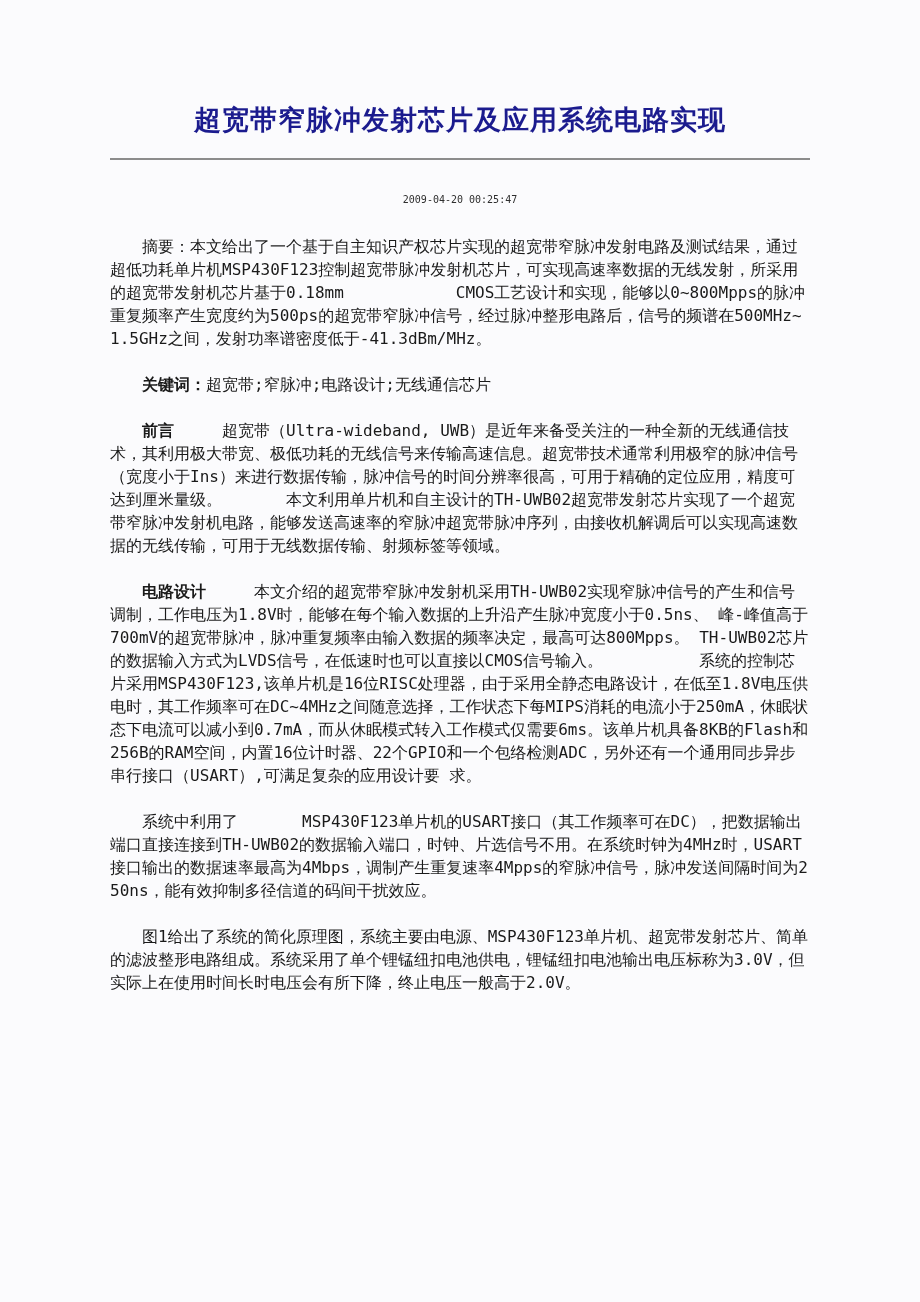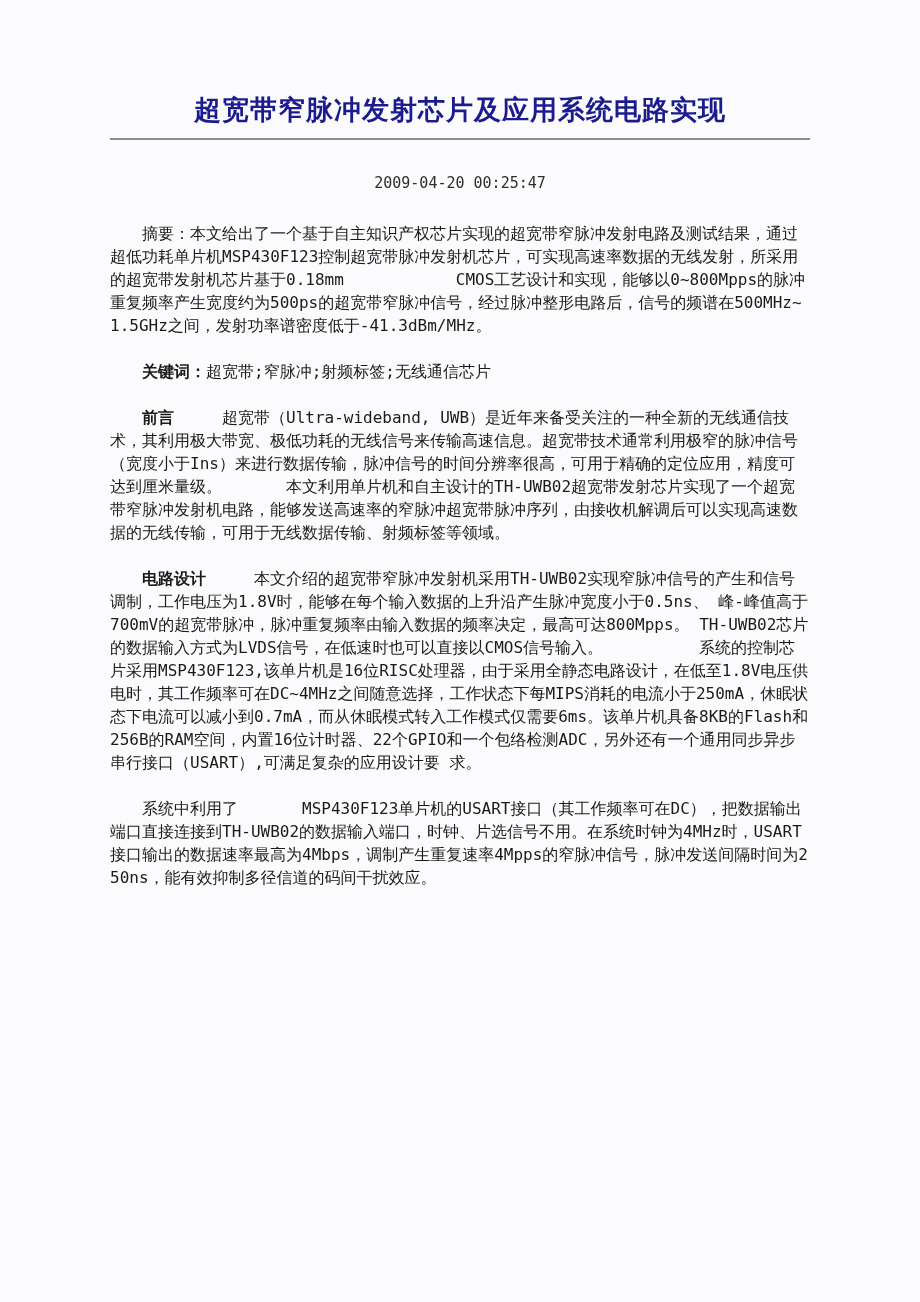--- a/index.html
+++ b/index.html
@@ -16,31 +16,31 @@
     padding-top: 92px;
     font-family: "DejaVu Sans Mono", "Liberation Serif", serif;
     color: #1a1a1a;
   }
   .title-block {
     text-align: center;
     padding-bottom: 10px;
     border-bottom: 2px solid #8c8c8c;
   }
   .title-block h1 {
-    margin: 0;
+    margin: 10px;
     font-size: 27px;
     font-weight: bold;
     color: #1b1b8e;
     letter-spacing: 1px;
     font-family: "DejaVu Sans Mono", "Liberation Serif", serif;
   }
   .date-line {
     text-align: center;
     margin-top: 34px;
-    font-size: 15px;
+    font-size: 10px;
     color: #2e2e2e;
   }
   .body-text {
     margin-top: 30px;
   }
   .body-text p {
     font-size: 16px;
     line-height: 23px;
     margin: 23px 0;
     text-indent: 2em;
@@ -59,25 +59,26 @@
   <div class="title-block">
     <h1>超宽带窄脉冲发射芯片及应用系统电路实现</h1>
   </div>
 
   <div class="date-line">2009-04-20 00:25:47</div>
 
   <div class="body-text">
 
     <p><span class="para-label"></span><span>摘要：本文给出了一个基于自主知识产权芯片实现的超宽带窄脉冲发射电路及测试结果，通过超低功耗单片机MSP430F123控制超宽带脉冲发射机芯片，可实现高速率数据的无线发射，所采用的超宽带发射机芯片基于0.18mm　　　　　　　CMOS工艺设计和实现，能够以0~800Mpps的脉冲重复频率产生宽度约为500ps的超宽带窄脉冲信号，经过脉冲整形电路后，信号的频谱在500MHz~1.5GHz之间，发射功率谱密度低于-41.3dBm/MHz。</span></p>
 
-    <p><span class="para-label">关键词：</span><span>超宽带;窄脉冲;射频标签;无线通信芯片</span></p>
+    <p><span class="para-label">关键词：</span><span>超宽带;窄脉冲;电路设计;无线通信芯片</span></p>
 
     <p><span class="para-label">前言</span><span>　　　超宽带（Ultra-wideband, UWB）是近年来备受关注的一种全新的无线通信技术，其利用极大带宽、极低功耗的无线信号来传输高速信息。超宽带技术通常利用极窄的脉冲信号（宽度小于Ins）来进行数据传输，脉冲信号的时间分辨率很高，可用于精确的定位应用，精度可达到厘米量级。　　　　本文利用单片机和自主设计的TH-UWB02超宽带发射芯片实现了一个超宽带窄脉冲发射机电路，能够发送高速率的窄脉冲超宽带脉冲序列，由接收机解调后可以实现高速数据的无线传输，可用于无线数据传输、射频标签等领域。</span></p>
 
     <p><span class="para-label">电路设计</span><span>　　　本文介绍的超宽带窄脉冲发射机采用TH-UWB02实现窄脉冲信号的产生和信号调制，工作电压为1.8V时，能够在每个输入数据的上升沿产生脉冲宽度小于0.5ns、 峰-峰值高于700mV的超宽带脉冲，脉冲重复频率由输入数据的频率决定，最高可达800Mpps。 TH-UWB02芯片的数据输入方式为LVDS信号，在低速时也可以直接以CMOS信号输入。　　　　　　系统的控制芯片采用MSP430F123,该单片机是16位RISC处理器，由于采用全静态电路设计，在低至1.8V电压供电时，其工作频率可在DC~4MHz之间随意选择，工作状态下每MIPS消耗的电流小于250mA，休眠状态下电流可以减小到0.7mA，而从休眠模式转入工作模式仅需要6ms。该单片机具备8KB的Flash和256B的RAM空间，内置16位计时器、22个GPIO和一个包络检测ADC，另外还有一个通用同步异步串行接口（USART）,可满足复杂的应用设计要 求。</span></p>
 
     <p><span class="para-label"></span><span>系统中利用了　　　　MSP430F123单片机的USART接口（其工作频率可在DC），把数据输出端口直接连接到TH-UWB02的数据输入端口，时钟、片选信号不用。在系统时钟为4MHz时，USART接口输出的数据速率最高为4Mbps，调制产生重复速率4Mpps的窄脉冲信号，脉冲发送间隔时间为250ns，能有效抑制多径信道的码间干扰效应。</span></p>
 
 
+    <p><span class="para-label"></span><span>图1给出了系统的简化原理图，系统主要由电源、MSP430F123单片机、超宽带发射芯片、简单的滤波整形电路组成。系统采用了单个锂锰纽扣电池供电，锂锰纽扣电池输出电压标称为3.0V，但实际上在使用时间长时电压会有所下降，终止电压一般高于2.0V。</span></p>
 
   </div>
 
 </div>
 
 </body></html>

